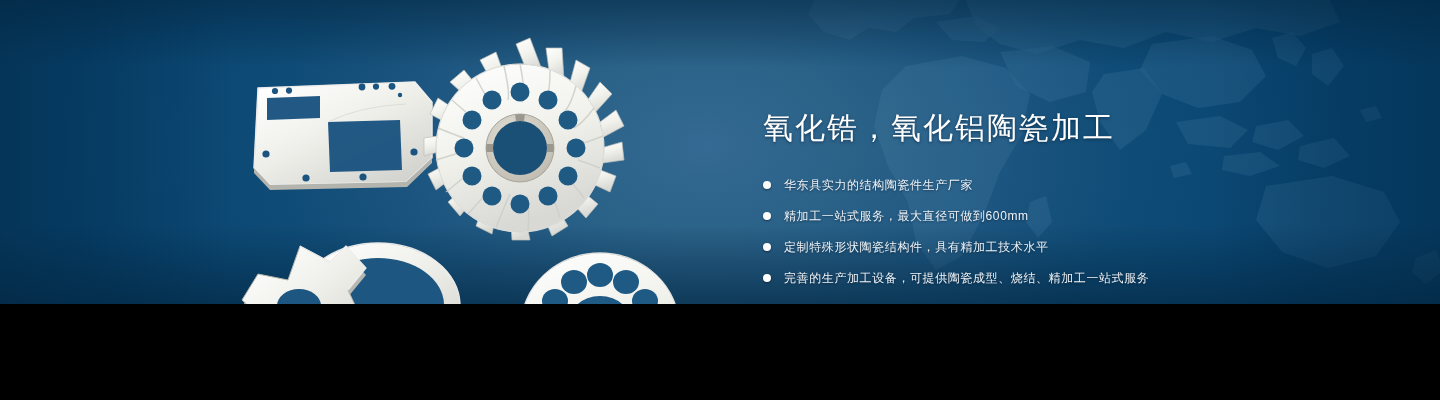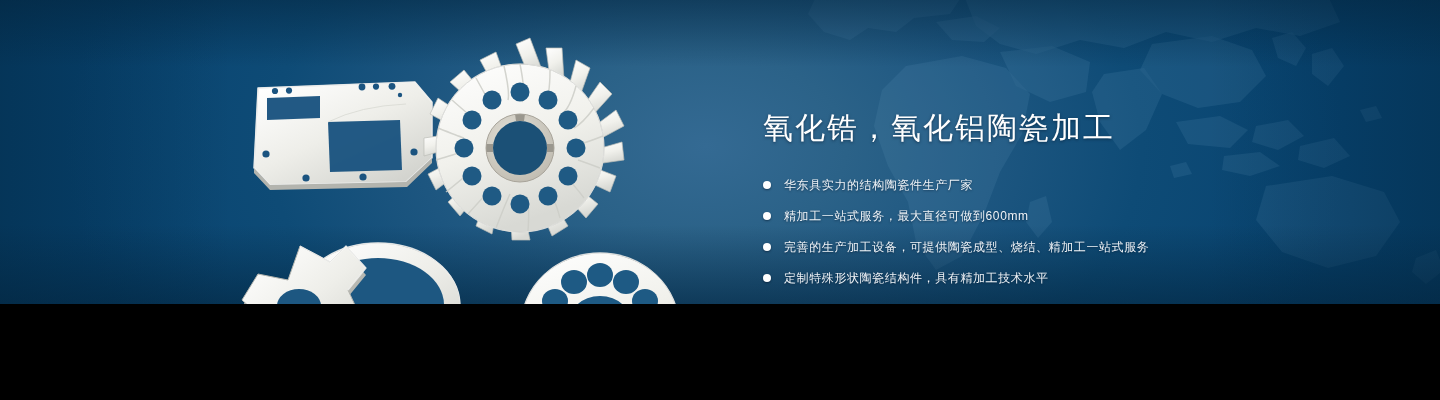--- a/index.html
+++ b/index.html
@@ -324,22 +324,22 @@
       <li class="bullet">
         <span class="bullet-dot"></span>
         <span class="bullet-text">华东具实力的结构陶瓷件生产厂家</span>
       </li>
       <li class="bullet">
         <span class="bullet-dot"></span>
         <span class="bullet-text">精加工一站式服务，最大直径可做到600mm</span>
       </li>
       <li class="bullet">
         <span class="bullet-dot"></span>
-        <span class="bullet-text">完善的生产加工设备，可提供陶瓷成型、烧结、精加工一站式服务</span>
+        <span class="bullet-text">定制特殊形状陶瓷结构件，具有精加工技术水平</span>
       </li>
       <li class="bullet">
         <span class="bullet-dot"></span>
-        <span class="bullet-text">定制特殊形状陶瓷结构件，具有精加工技术水平</span>
+        <span class="bullet-text">完善的生产加工设备，可提供陶瓷成型、烧结、精加工一站式服务</span>
       </li>
     </ul>
   </div>
 
 </div>
 
 </body></html>

